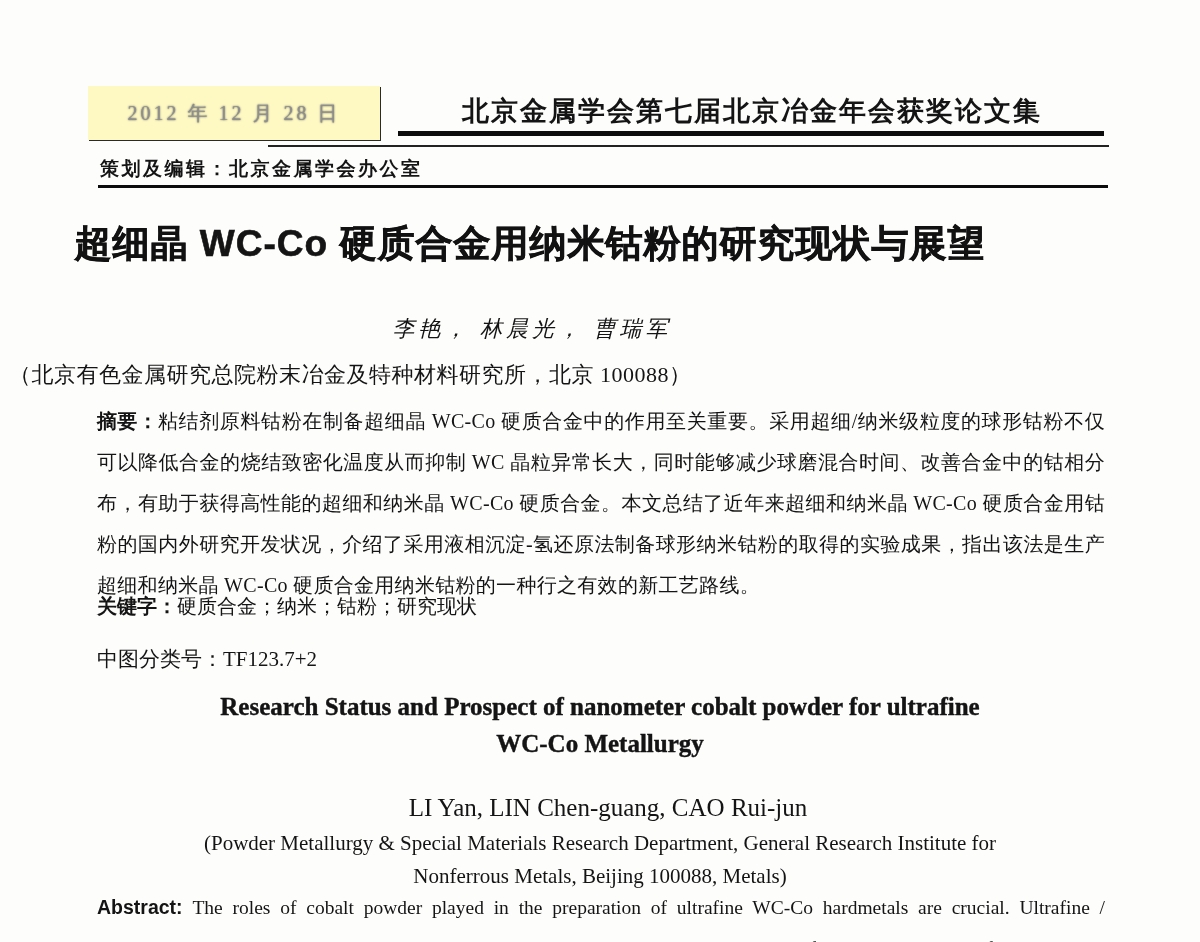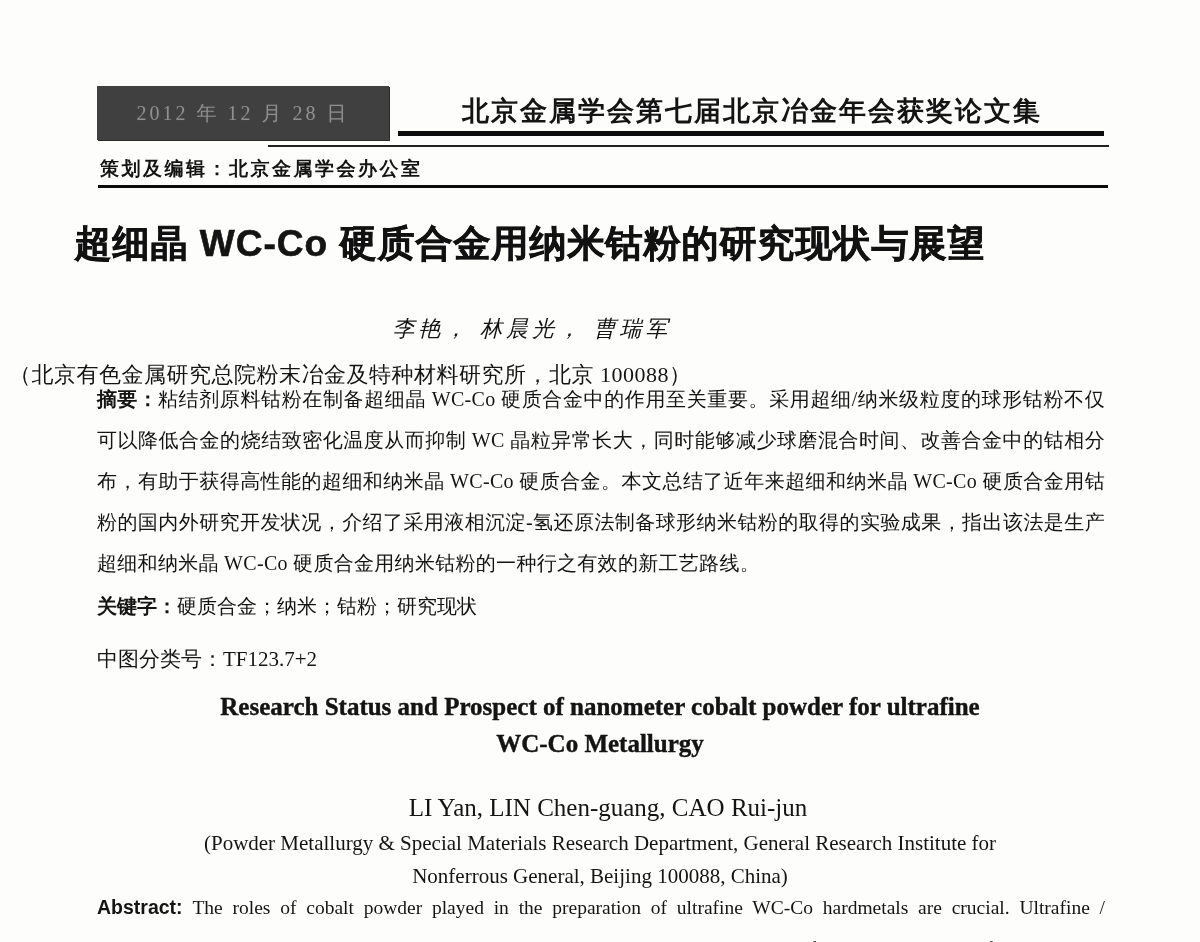--- a/index.html
+++ b/index.html
@@ -13,23 +13,23 @@
     height: 942px;
     margin: 0 auto;
     background: #fdfdfc;
     overflow: hidden;
     color: #141414;
     font-family: "Liberation Serif", "DejaVu Serif", serif;
   }
   
   .date-banner {
     position: absolute;
-    left: 97px; top: 86px;
+    left: 88px; top: 86px;
     width: 292px; height: 54px;
-    background: #404040;
+    background: #fef9c3;
     display: flex;
     align-items: center;
     justify-content: center;
     box-shadow: 1px 1px 0 #2a2a2a;
   }
   .date-banner span {
     color: #8f8f8f;
     font-size: 20px;
     letter-spacing: 3px;
     font-family: "Liberation Serif", serif;
@@ -87,21 +87,21 @@
     position: absolute;
     left: 9px; top: 360px;
     width: 1200px;
     text-align: left;
     font-size: 22px;
     letter-spacing: 0.5px;
     white-space: nowrap;
   }
   .cn-abstract {
     position: absolute;
-    left: 97px; top: 379px;
+    left: 97px; top: 401px;
     width: 1008px;
     margin: 0;
     font-size: 20px;
     line-height: 41px;
     text-align: justify;
     letter-spacing: 0.3px;
   }
   .label-bold {
     font-weight: 900;
     font-family: "Liberation Sans", "DejaVu Sans", sans-serif;
@@ -190,21 +190,21 @@
 
   <div class="en-title">
     <div>Research Status and Prospect of nanometer cobalt powder for ultrafine</div>
     <div>WC-Co Metallurgy</div>
   </div>
 
   <div class="en-authors">LI Yan, LIN Chen-guang, CAO Rui-jun</div>
 
   <div class="en-affil">
     <div>(Powder Metallurgy &amp; Special Materials Research Department, General Research Institute for</div>
-    <div>Nonferrous General, Beijing 100088, China)</div>
+    <div>Nonferrous Metals, Beijing 100088, Metals)</div>
   </div>
 
   <div class="en-abstract">
     <div class="just-line"><span class="label-bold lead">Abstract:</span>&nbsp;<span>The roles of cobalt powder played in the preparation of ultrafine WC-Co hardmetals are crucial. Ultrafine /</span></div>
     <div class="just-line">nano-size spherical cobalt powder not only redounds to reducing the sintering and densification temperature of the alloy and</div>
   </div>
 
 </div>
 
 </body></html>

